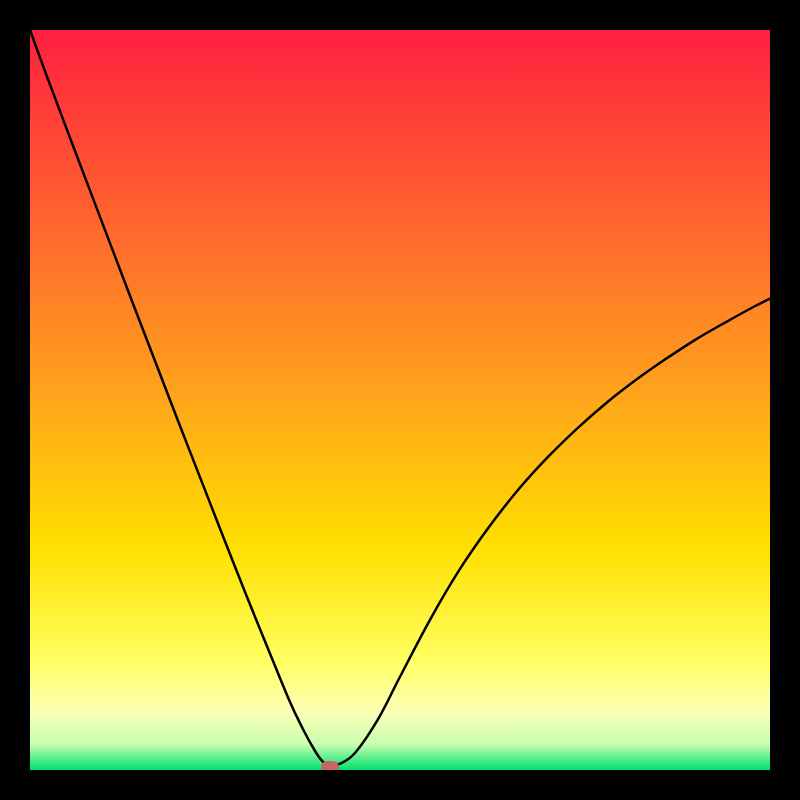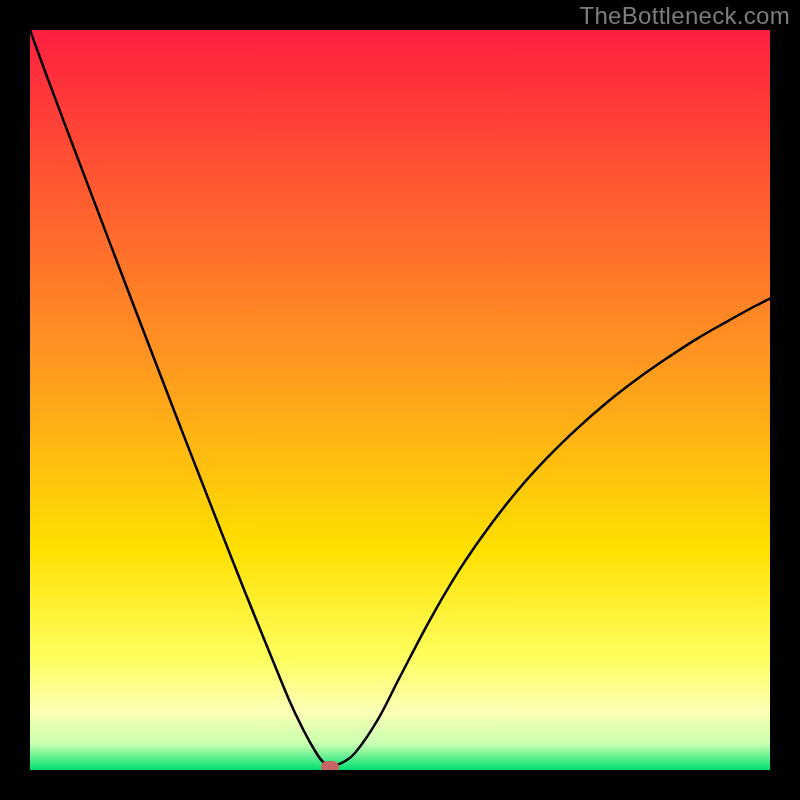--- a/index.html
+++ b/index.html
@@ -47,21 +47,20 @@
     background: #c86464;
     border-radius: 6px;
     transform: translate(-50%, -50%);
     pointer-events: none;
   }
 </style>
 </head>
 <body>
 
 <div class="frame">
-  <div class="watermark">TheBottleneck.com</div>
 
   <div class="plot-area">
     <svg viewBox="0 0 740 740" preserveAspectRatio="none">
       <defs>
         <linearGradient id="bg-grad" x1="0" y1="0" x2="0" y2="1">
         <stop offset="0%" stop-color="#ff2040"></stop>
             <stop offset="45%" stop-color="#ff9820"></stop>
             <stop offset="70%" stop-color="#ffe000"></stop>
             <stop offset="85%" stop-color="#ffff60"></stop>
             <stop offset="92%" stop-color="#fcffb4"></stop>

